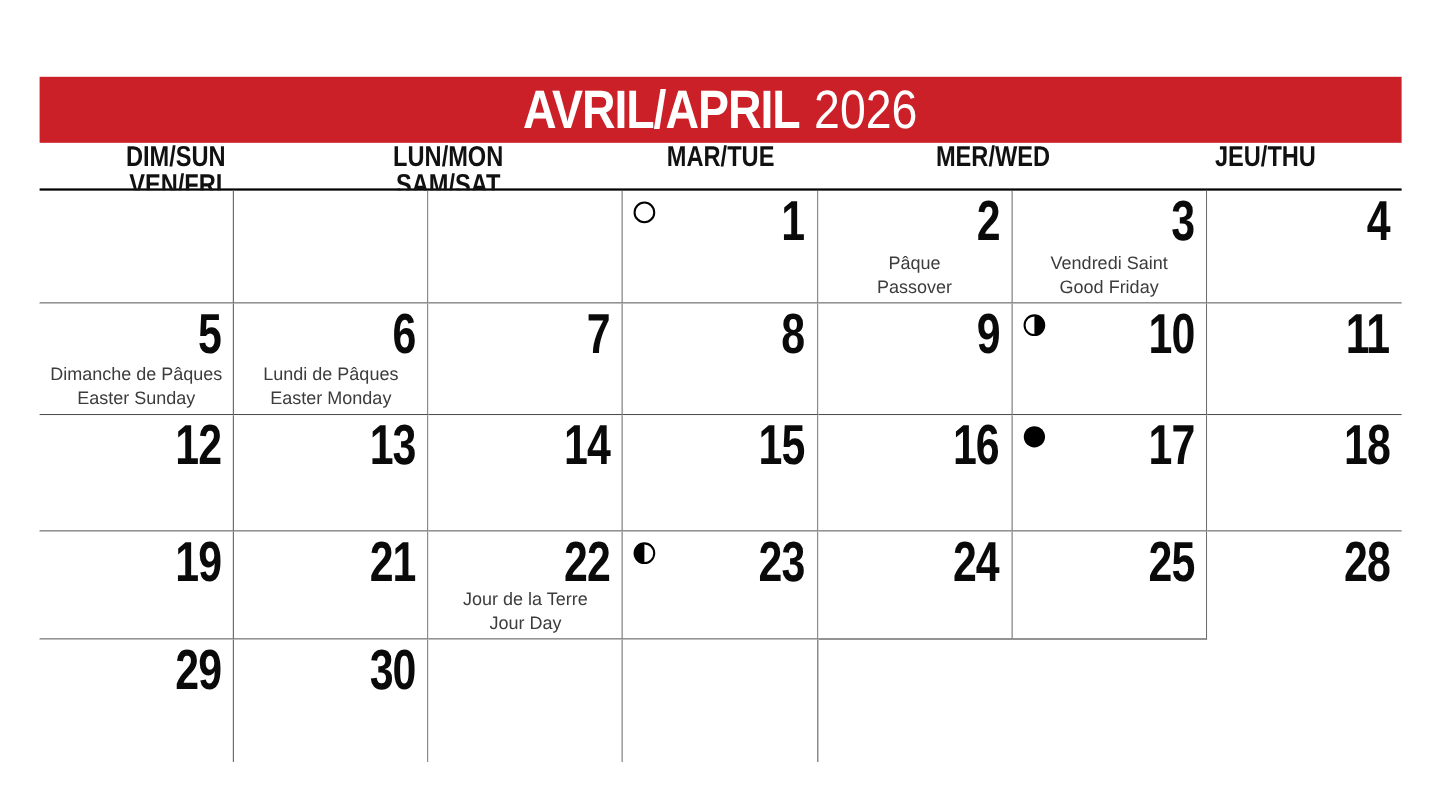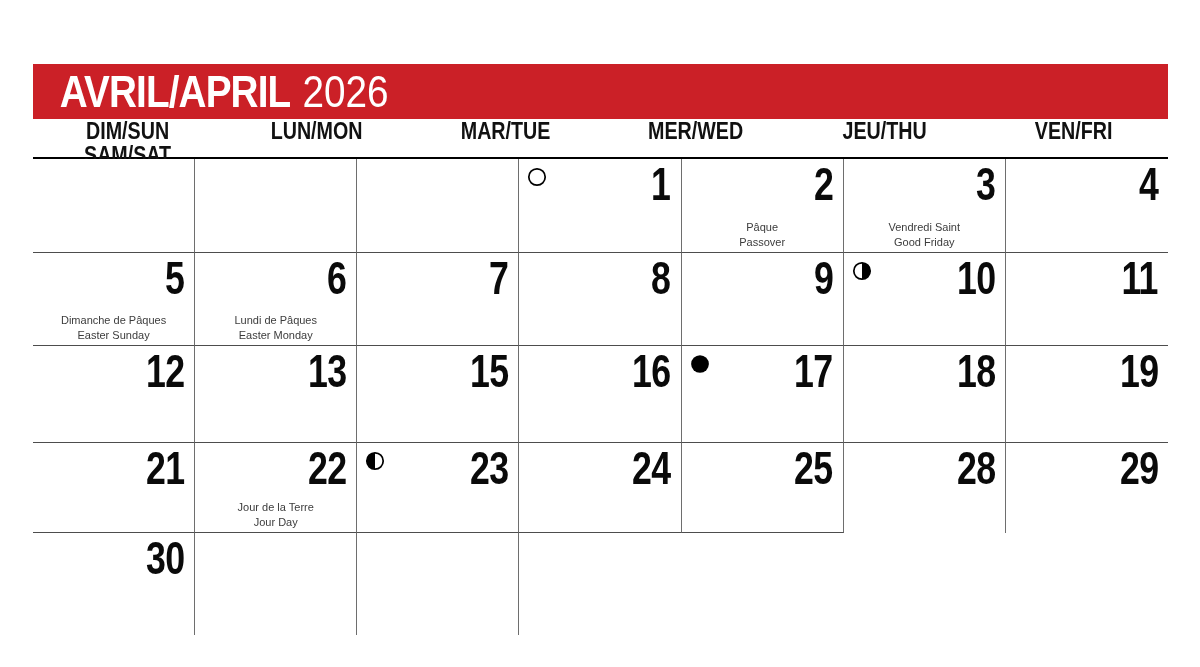--- a/index.html
+++ b/index.html
@@ -16,36 +16,37 @@
     left: 33px;
     top: 64px;
     width: 1135px;
   }
   
   .banner {
     height: 55px;
     background: #cb2027;
     display: flex;
     align-items: center;
+    justify-content: center;
   }
   .banner-text {
     white-space: nowrap;
     transform: scaleX(0.86);
     transform-origin: center center;
     color: #ffffff;
     font-size: 45px;
     line-height: 1;
   }
   .banner-text .month { font-weight: 700; letter-spacing: -1px; }
   .banner-text .year  { font-weight: 400; margin-left: 14px; letter-spacing: 0px; }
   
   .dow-row {
     height: 35px;
     display: grid;
-    grid-template-columns: repeat(6, 1fr);
+    grid-template-columns: repeat(5, 1fr);
     align-items: end;
     border-bottom: 2px solid #000000;
     padding-bottom: 3px;
   }
   .dow {
     text-align: center;
     font-weight: 700;
     font-size: 24px;
     color: #111111;
     transform: scaleX(0.82);
@@ -76,21 +77,21 @@
     color: #0a0a0a;
     line-height: 1.0;
     letter-spacing: -1px;
     transform: scaleX(0.76);
     transform-origin: right top;
   }
   .holiday {
     position: absolute;
     left: 0; right: 0; bottom: 3px;
     text-align: center;
-    font-size: 11px;
+    font-size: 15px;
     line-height: 1.3;
     color: #3c3c3c;
   }
   .moon {
     position: absolute;
     top: 8px;
     left: 8px;
     width: 20px;
     height: 20px;
   }
@@ -181,20 +182,23 @@
       <div class="cell">
         <span class="date">11</span>
       </div>
       <div class="cell">
         <span class="date">12</span>
       </div>
       <div class="cell">
         <span class="date">13</span>
       </div>
       <div class="cell">
+        <span class="date">14</span>
+      </div>
+      <div class="cell">
         <span class="date">15</span>
       </div>
       <div class="cell">
         <span class="date">16</span>
       </div>
       <div class="cell">
         <span class="moon">
           <svg viewBox="0 0 21 21">
             <circle cx="10.5" cy="10.5" r="9.3" fill="#000"></circle>
           </svg>

